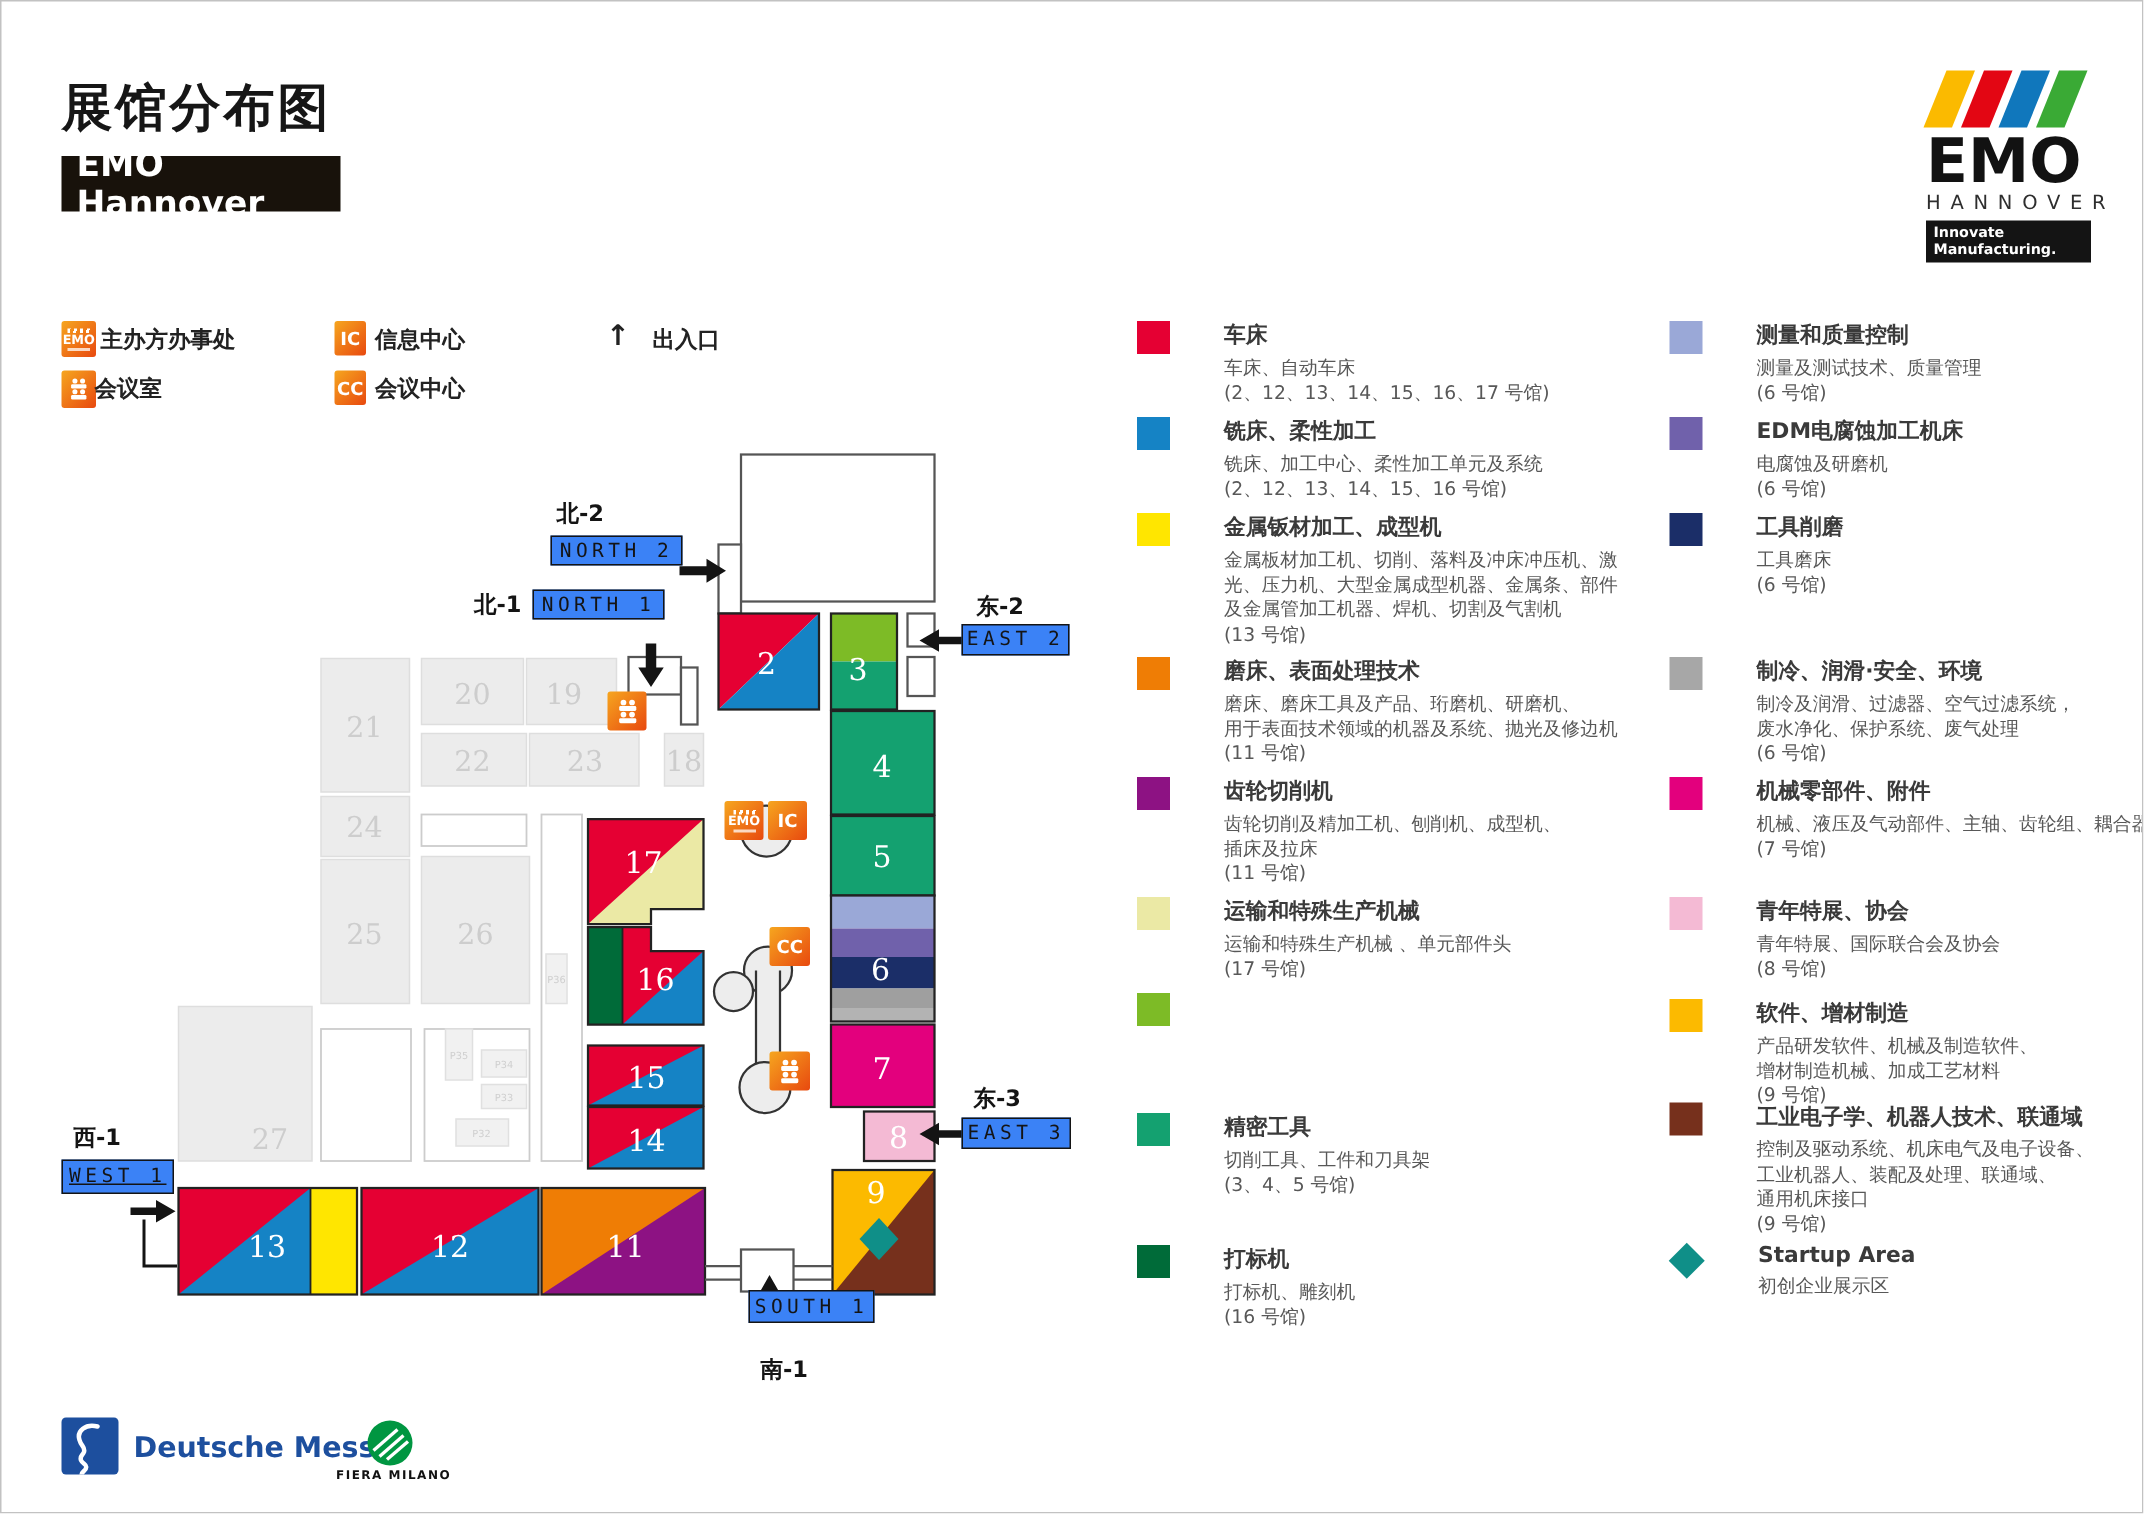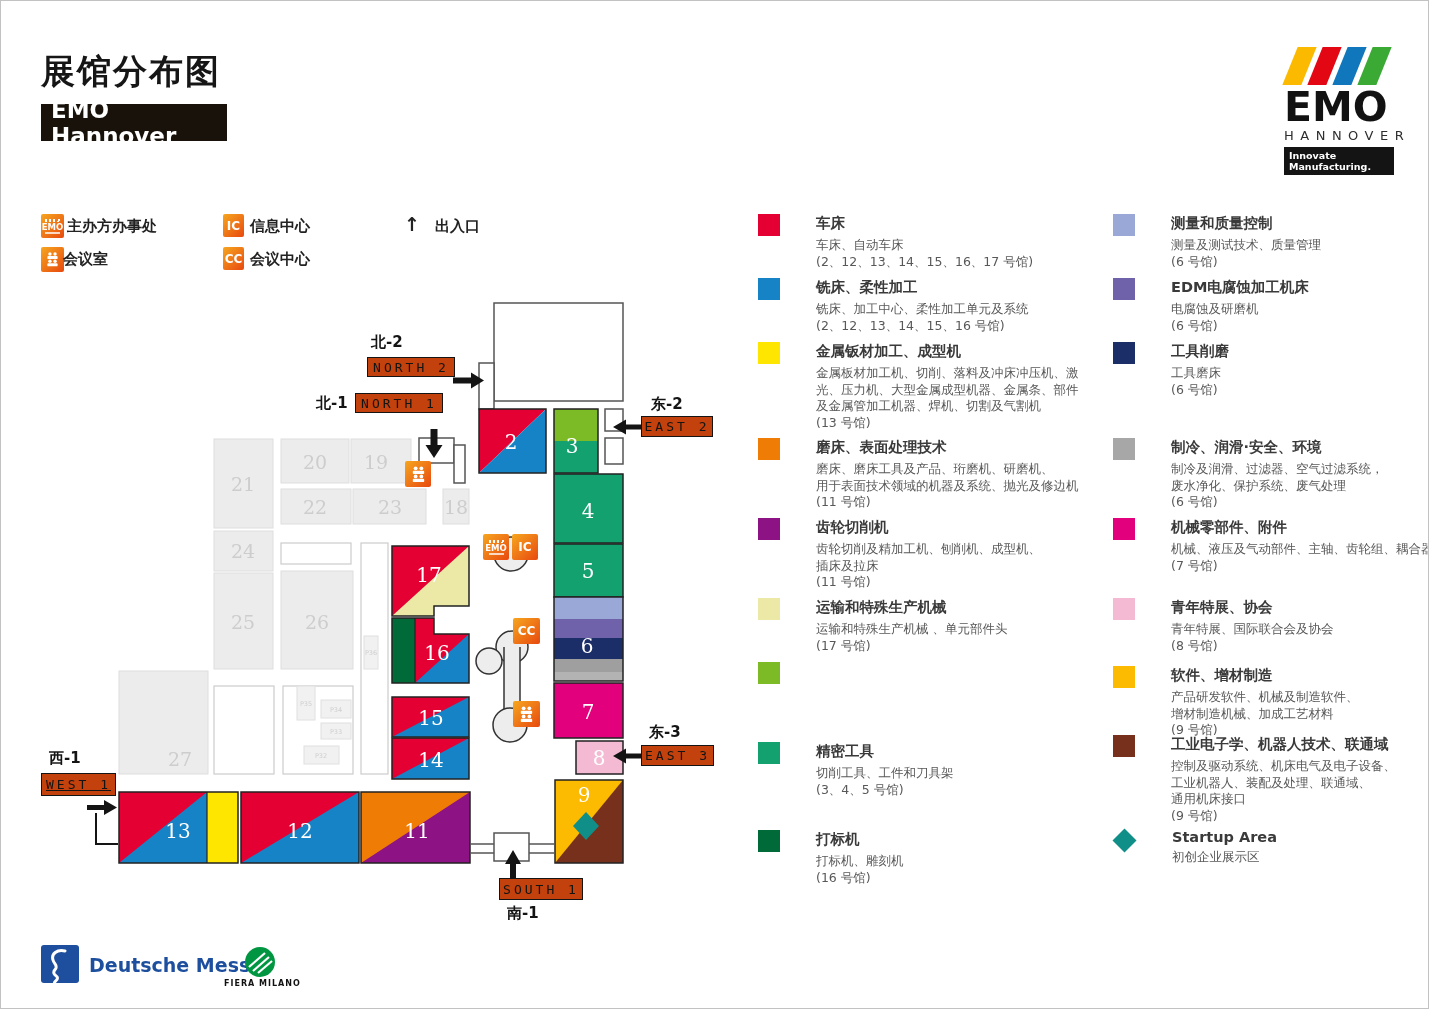--- a/index.html
+++ b/index.html
@@ -22,21 +22,21 @@
   .badge{position:absolute;background:linear-gradient(135deg,#f6a61f,#e8490f);color:#fff;font-weight:bold;
         display:flex;align-items:center;justify-content:center;border-radius:2px;font-size:12px;
         font-family:"DejaVu Sans",sans-serif;}
   .badge.emo-mini{flex-direction:column;font-size:8.5px;line-height:8px;gap:1px;}
   .mini-bars{width:15px;height:3px;background:repeating-linear-gradient(100deg,#fff 0 2px,transparent 2px 4.2px);}
   .mini-sub{width:15px;height:2px;background:rgba(255,255,255,.75);}
   
   .key-label{font-size:15px;font-weight:bold;color:#222;}
   .entrance-arrow{font-size:19px;font-weight:bold;}
   
-  .dirbox{position:absolute;border:1.6px solid #141414;background:#c2410c;color:#141414;
+  .dirbox{position:absolute;border:1.6px solid #141414;background:#3b82f6;color:#141414;
         font-family:"DejaVu Sans Mono","Liberation Mono",monospace;font-size:13px;letter-spacing:3px;
         display:flex;align-items:center;justify-content:center;box-sizing:border-box;}
   .dircn{position:absolute;font-size:15px;font-weight:bold;color:#141414;}
   
   .leg-item{position:absolute;display:flex;gap:16px;}
   .swatch{width:22px;height:22px;flex:none;}
   .swatch.diamond{width:17px;height:17px;transform:rotate(45deg);margin:3px;}
   .leg-text{width:295px;margin-left:20px;}
   .leg-title{font-size:14.5px;font-weight:bold;color:#3a3a3a;margin-bottom:4px;}
   .leg-desc,.leg-halls{font-size:12.5px;color:#585858;line-height:16.5px;}
@@ -279,21 +279,21 @@
   <div class="abs dircn" style="left:370px;top:332px;">北-2</div>
   <div class="dirbox" style="left:366px;top:356px;width:88px;height:20px;">NORTH 2</div>
   <div class="abs dircn" style="left:315px;top:393px;">北-1</div>
   <div class="dirbox" style="left:354px;top:392px;width:88px;height:20px;">NORTH 1</div>
   <div class="abs dircn" style="left:650px;top:394px;">东-2</div>
   <div class="dirbox" style="left:640px;top:415px;width:72px;height:21px;">EAST 2</div>
   <div class="abs dircn" style="left:648px;top:722px;">东-3</div>
   <div class="dirbox" style="left:640px;top:744px;width:73px;height:21px;">EAST 3</div>
   <div class="abs dircn" style="left:48px;top:748px;">西-1</div>
   <div class="dirbox" style="left:40px;top:772px;width:75px;height:23px;text-decoration:underline;">WEST 1</div>
-  <div class="dirbox" style="left:498px;top:877px;width:84px;height:22px;">SOUTH 1</div>
+  <div class="dirbox" style="left:498px;top:859px;width:84px;height:22px;">SOUTH 1</div>
   <div class="abs dircn" style="left:506px;top:903px;">南-1</div>
 
   <div class="badge emo-mini abs" style="left:482px;top:533px;width:26px;height:26px;">
     <span class="mini-bars"></span>
       <span>EMO</span>
       <span class="mini-sub"></span>
   </div>
   <div class="badge abs" style="left:511px;top:533px;width:26px;height:26px;">IC</div>
   <div class="badge abs" style="left:512px;top:617px;width:27px;height:26px;">CC</div>
   <div class="badge abs" style="left:512px;top:700px;width:27px;height:26px;">

